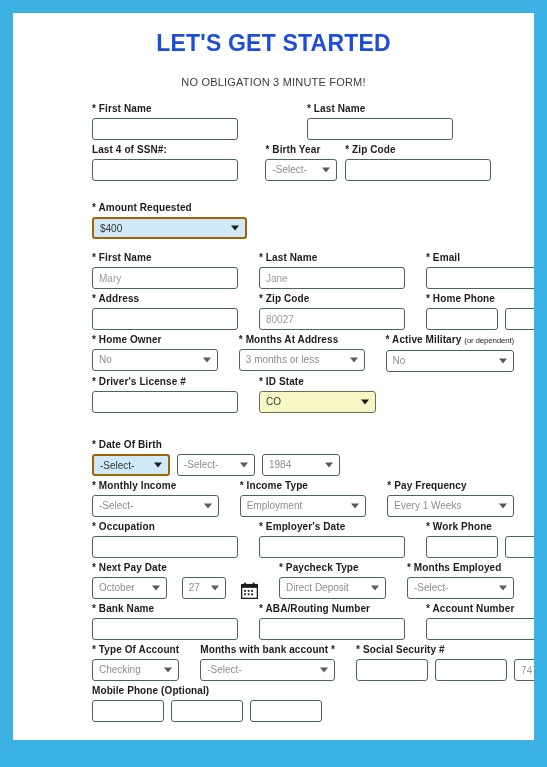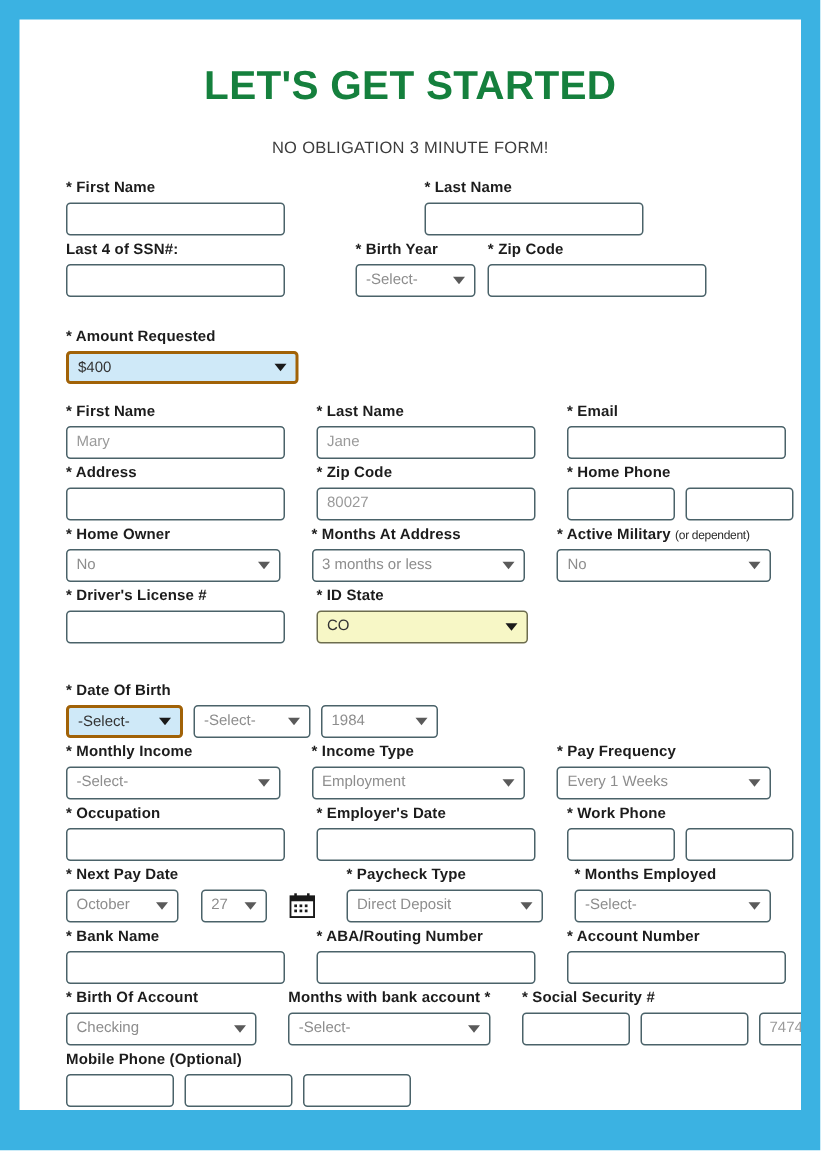--- a/index.html
+++ b/index.html
@@ -27,45 +27,46 @@
     height: 727px;
     background: #ffffff;
     box-sizing: border-box;
     overflow: hidden;
   }
   .header {
     text-align: center;
     padding-top: 18px;
   }
   .title {
-    font-size: 27px;
+    font-size: 23px;
     font-weight: bold;
-    color: #15803d;
+    color: #1d4ed8;
     letter-spacing: 0.2px;
     line-height: 1.1;
-    margin: 12px;
+    margin: 0;
   }
   .subtitle {
     font-size: 11px;
     color: #3c3c3c;
     letter-spacing: 0.2px;
     margin-top: 20px;
   }
 
   .form {
     padding: 0 0 0 0;
     margin-top: 14px;
   }
 
   .row {
     display: flex;
     align-items: flex-start;
     padding-left: 31px;
     padding-right: 20px;
     margin-bottom: 3px;
+    margin-left: 48px;
   }
 
   .field { box-sizing: border-box; }
 
   .label {
     font-size: 10px;
     font-weight: bold;
     color: #1c1c1c;
     line-height: 13px;
     white-space: nowrap;
@@ -139,21 +140,21 @@
   .zipwide { width: 200px; margin-left: 8px; }
 
   .phones { display: flex; gap: 7px; }
   .phones input.txt { width: 72px; }
 
   .dobrow { display: flex; gap: 7px; }
   .dob-m { width: 78px; }
   .dob-d { width: 78px; }
   .dob-y { width: 78px; }
 
-  .paydate { display: flex; gap: 15px; align-items: center; }
+  .paydate { display: flex; gap: 15px; align-items: flex-end; }
   .pd-month { width: 85px; }
   .pd-day { width: 48px; }
 
   .calicon {
     width: 17px;
     height: 17px;
     flex: 0 0 auto;
     display: block;
   }
 
@@ -409,21 +410,21 @@
           <input class="txt" type="text" placeholder="" style="">
         </div>
         <div class="field c3">
           <div class="label">* Account Number</div>
           <input class="txt" type="text" placeholder="" style="">
         </div>
       </div>
 
       <div class="row">
         <div class="field c1">
-          <div class="label">* Birth Of Account</div>
+          <div class="label">* Type Of Account</div>
           <div class="selbox">
             <span>Checking</span>
             <span class="caret"></span>
           </div>
         </div>
         <div class="field c2">
           <div class="label">Months with bank account *</div>
           <div class="selbox">
             <span>-Select-</span>
             <span class="caret"></span>

